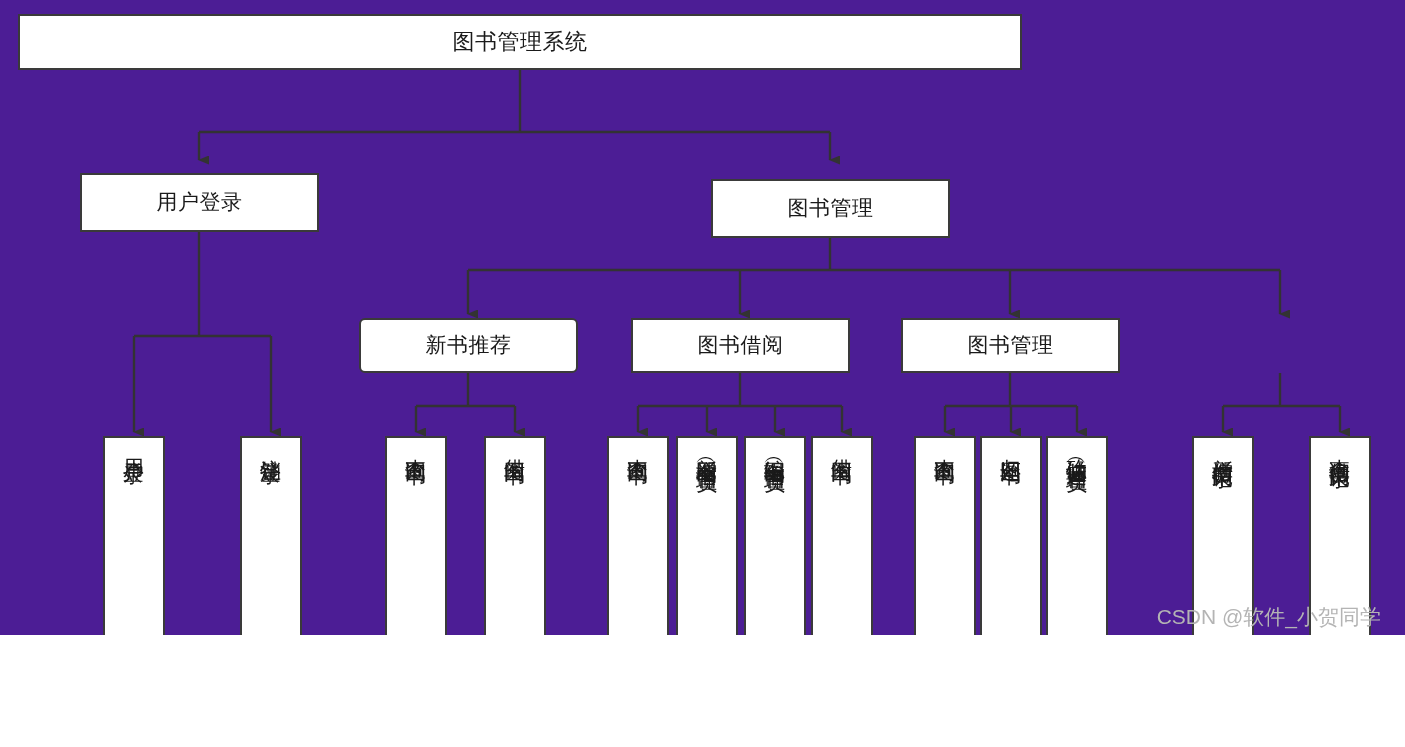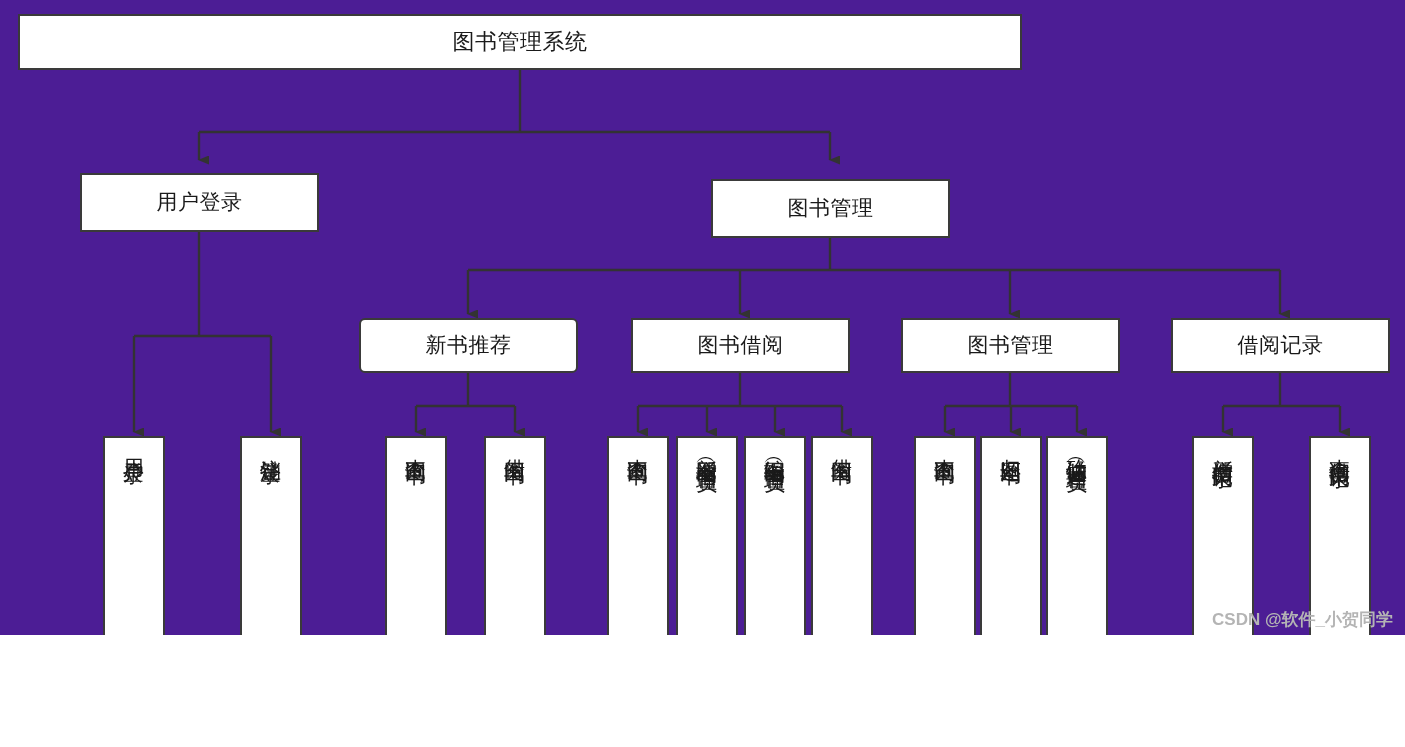--- a/index.html
+++ b/index.html
@@ -59,27 +59,26 @@
   .node.vert .node-label {
     writing-mode: vertical-rl;
     text-orientation: upright;
     font-size: 21px;
     letter-spacing: 2px;
     line-height: 1;
     white-space: nowrap;
   }
   #watermark {
     position: absolute;
-    right: 12px;
+    right: 24px;
     bottom: 4px;
-    font-size: 17px;
+    font-size: 21px;
     color: #b4b4b4;
     white-space: nowrap;
     user-select: none;
-    font-weight: bold;
   }
 </style>
 </head>
 <body>
 
 <div id="diagram-root">
 
   <svg id="edge-layer" viewBox="0 0 1405 747" width="1405" height="747" xmlns="http://www.w3.org/2000/svg">
     <defs>
       <marker id="arrowhead" markerWidth="9" markerHeight="11" refX="4.5" refY="10" orient="auto" markerUnits="userSpaceOnUse">
@@ -147,23 +146,20 @@
   </div>
 
   <div class="node horiz" style="left:631px; top:318px; width:219px; height:55px;">
     <span class="node-label">图书借阅</span>
   </div>
 
   <div class="node horiz" style="left:901px; top:318px; width:219px; height:55px;">
     <span class="node-label">图书管理</span>
   </div>
 
-  <div class="node horiz" style="left:1171px; top:318px; width:219px; height:55px;">
-    <span class="node-label">借阅记录</span>
-  </div>
 
   <div class="node vert" style="left:103px; top:436px; width:62px; height:299px;">
     <span class="node-label">用户登录</span>
   </div>
 
   <div class="node vert" style="left:240px; top:436px; width:62px; height:299px;">
     <span class="node-label">注销登录</span>
   </div>
 
   <div class="node vert" style="left:385px; top:436px; width:62px; height:299px;">

